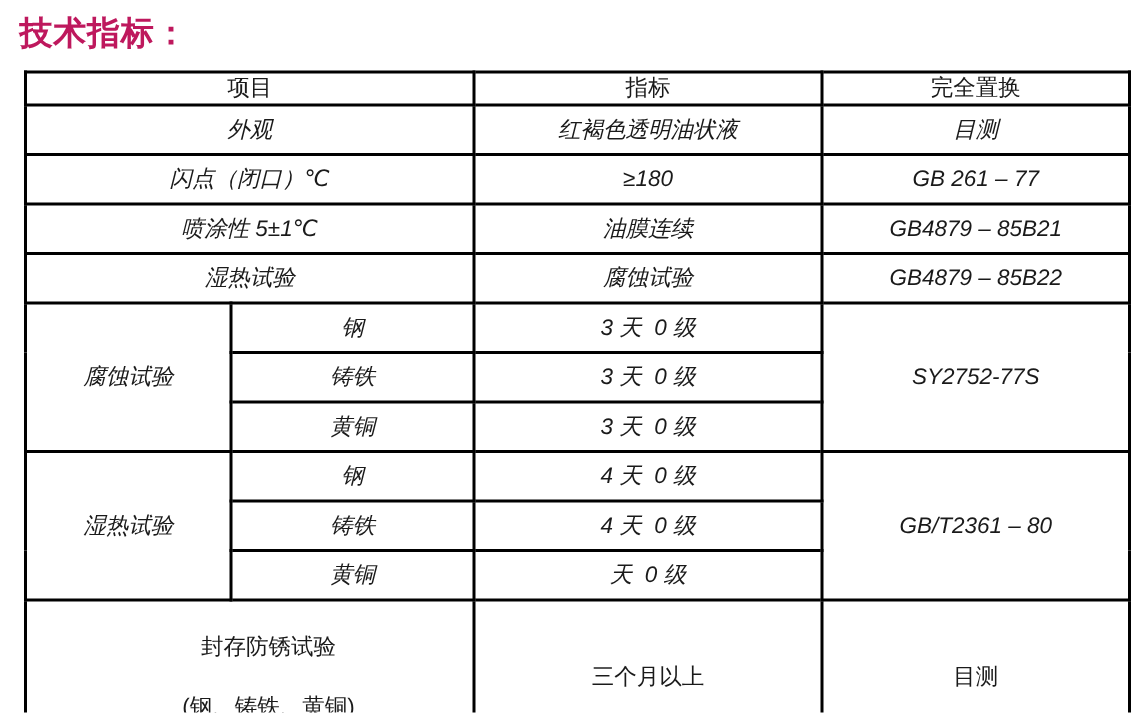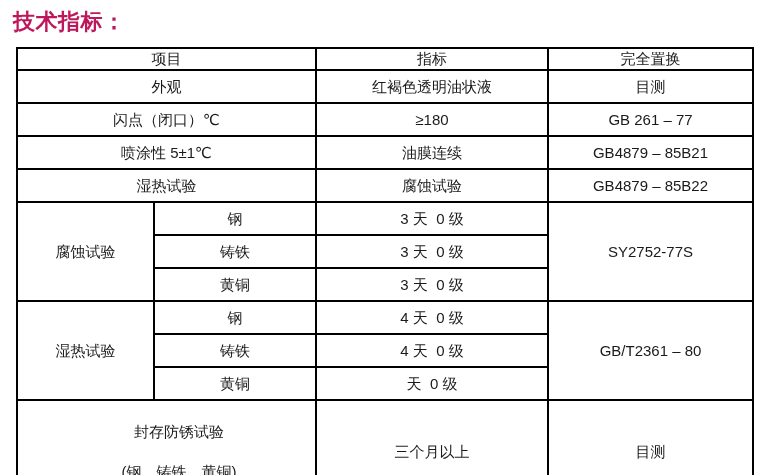--- a/index.html
+++ b/index.html
@@ -29,21 +29,21 @@
   table.spec-table td {
     border: 2px solid #000000;
     text-align: center;
     vertical-align: middle;
     font-size: 15px;
     padding: 0 4px;
     white-space: pre-wrap;
     line-height: 1.35;
   }
   tr.r-header td { height: 14px; }
-  tr.r-std td    { height: 33px; }
+  tr.r-std td    { height: 33px; font-style: italic; }
   tr.r-last td   { height: 54px; }
   .two-line { line-height: 24px; }
 </style>
 </head>
 <body>
 
 <div class="page-title">技术指标：</div>
 
 <table class="spec-table">
   <colgroup>

